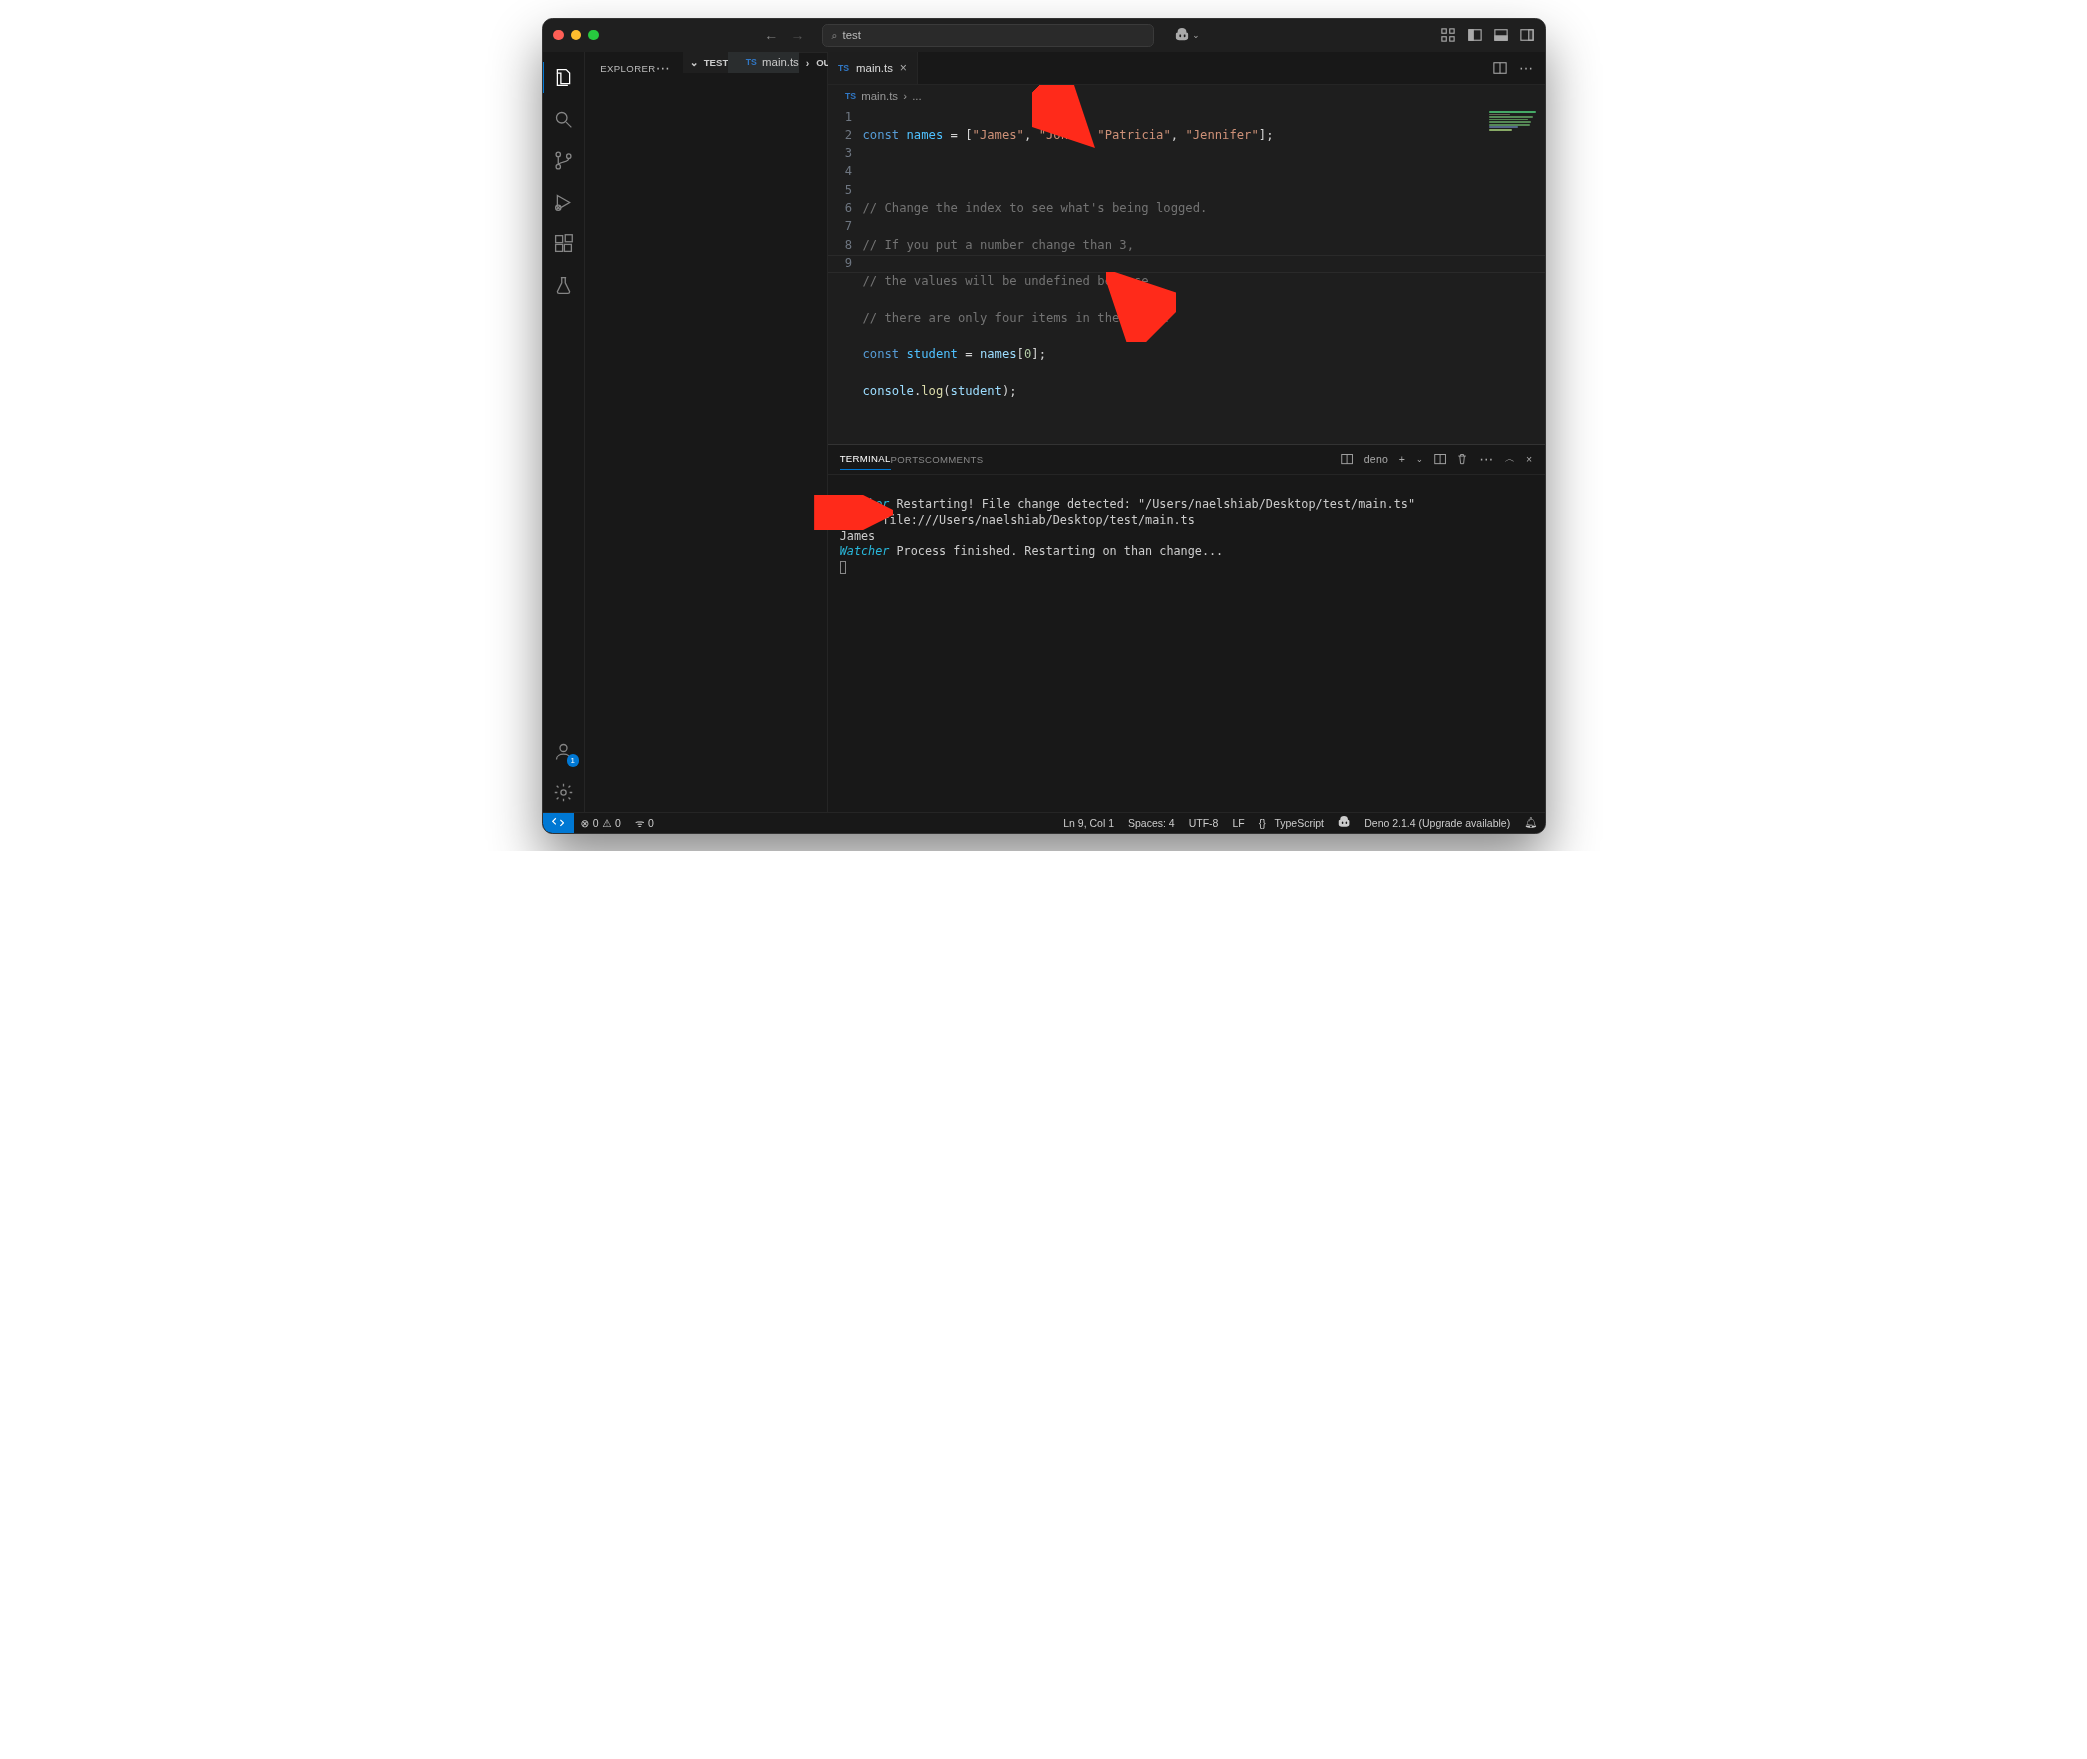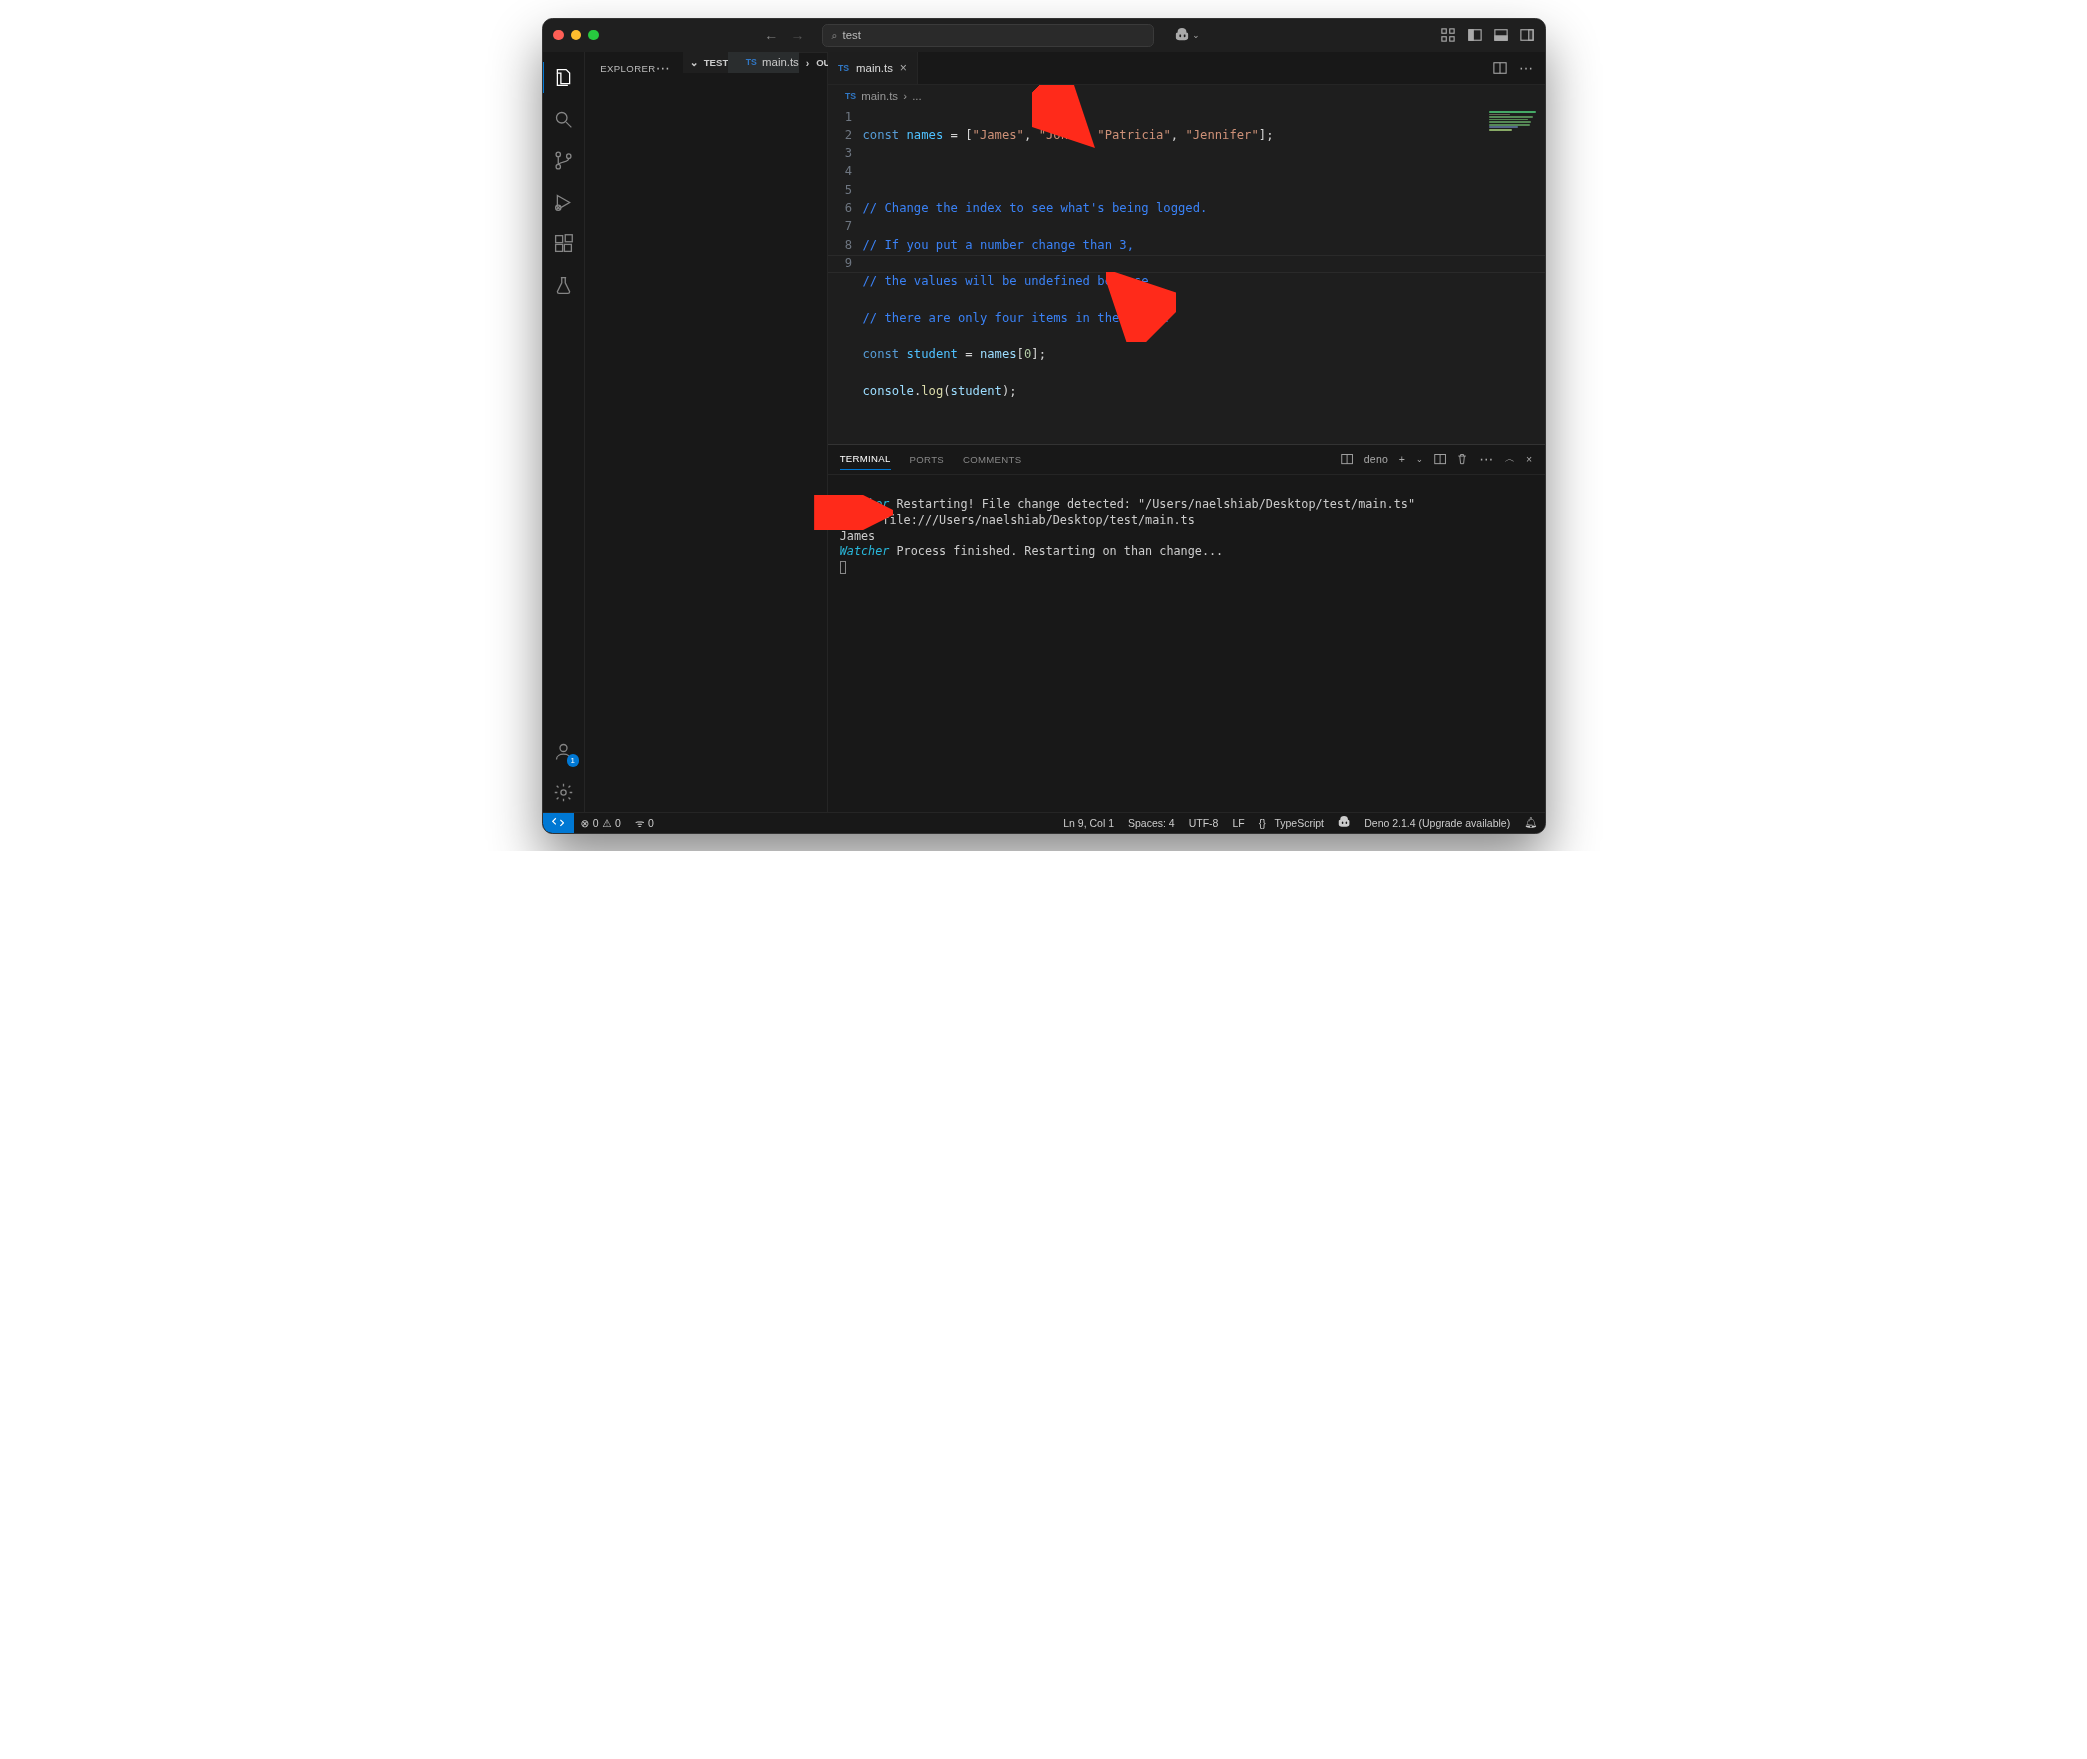--- a/index.html
+++ b/index.html
@@ -153,37 +153,36 @@
     line-height: 18.3px;
     background:#1e1e1e;
   }
   .gutter { width:35px; color:#6e7681; text-align:right; padding-right:10.5px; user-select:none;}
   .code { flex:1; color:#ccc; white-space:pre; position:relative; padding-right:70px;}
   .tk-kw2 { color:#569cd6; }
   .tk-var { color:#4fc1ff; }
   .tk-var2 { color:#9cdcfe; }
   .tk-str { color:#ce9178; }
   .tk-num { color:#b5cea8; }
-  .tk-com { color:#3b82f6; }
+  .tk-com { color:#737373; }
   .tk-fn { color:#dcdcaa;margin-top:46px; }
   .tk-p { color:#d4d4d4;}
   .line-hl { position:absolute; left:0; right:0; height:18.3px; top:147px; border:0.9px solid #2a2a2a; border-left:none; border-right:none;}
   .minimap { position:absolute; top:3.5px; right:3.5px; width:52px; height:52px; display:flex; flex-direction:column; gap:0.9px; pointer-events:none;}
   .minimap div { height:1.7px; border-radius:0.9px;}
   
   .panel {
     flex:1;
     border-top:0.9px solid #333;
     background:#181818;
     display:flex; flex-direction:column;
   }
   .panel-tabs {
     height:30px;
     display:flex; align-items:center;
-    gap:19px;
     padding: 0 12.2px;
     border-bottom:0.9px solid #252525;
     color:#888;
     font-size:9.6px;
     letter-spacing:0.3px;
   }
   .panel-tab { padding:5.2px 0; cursor:pointer; }
   .panel-tab.active { color:#fff; border-bottom:0.9px solid #0078d4; }
   .panel-actions { margin-left:auto; display:flex; align-items:center; gap:10.5px; color:#aaa; font-size:10.5px;}
   .terminal {

